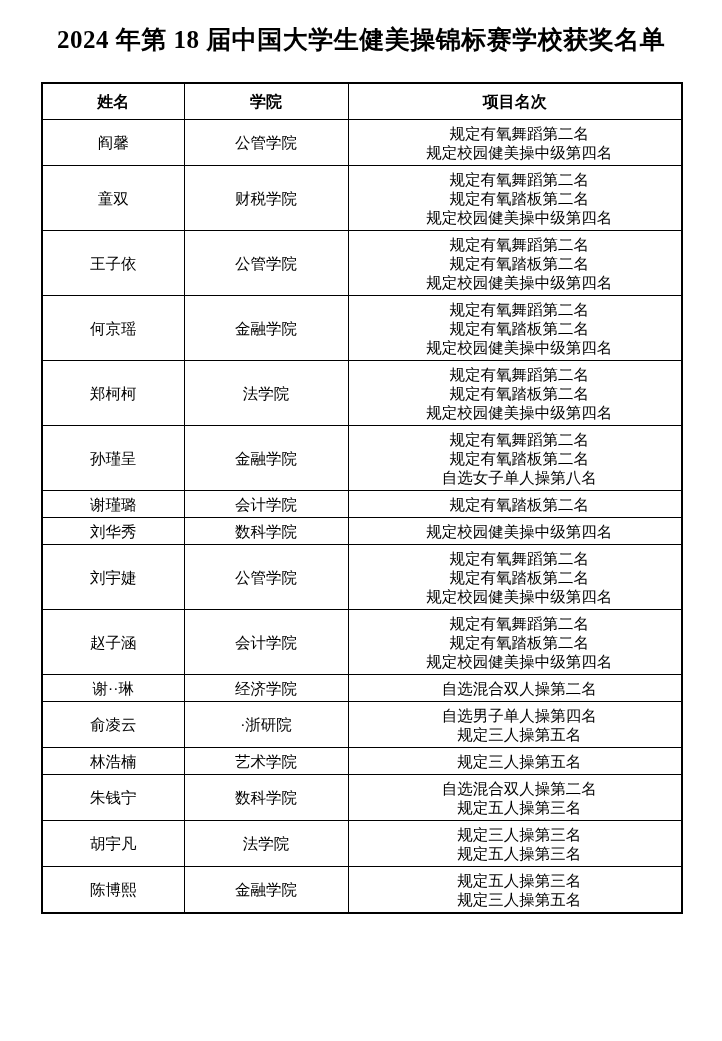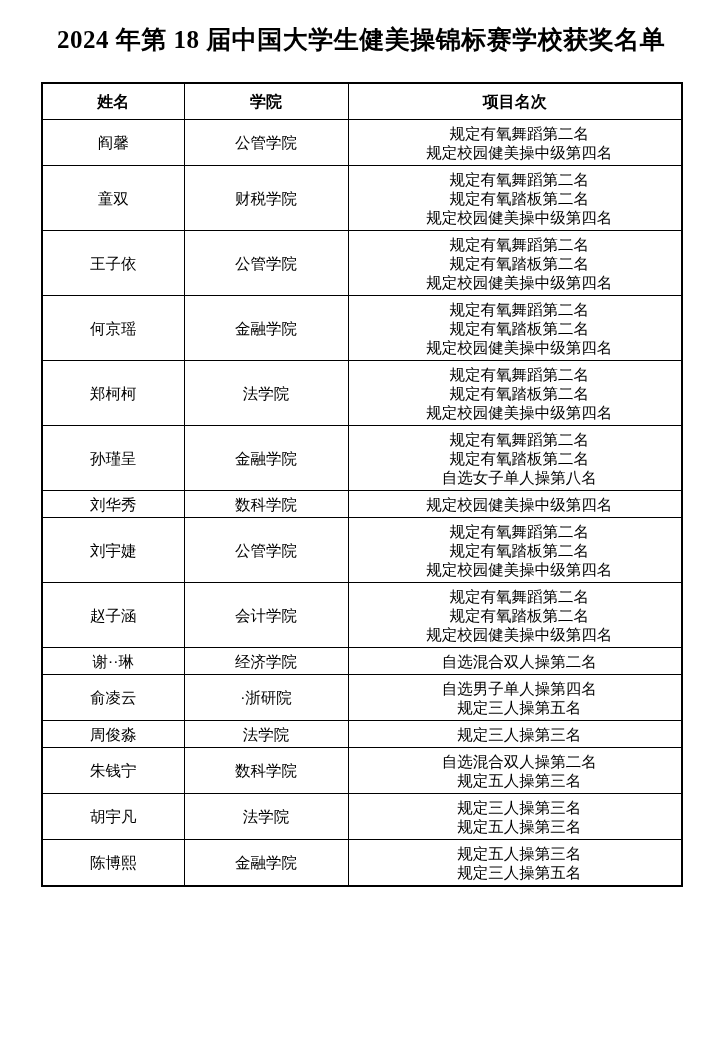--- a/index.html
+++ b/index.html
@@ -124,20 +124,27 @@
         <tr>
           <td>孙瑾呈</td>
           <td>金融学院</td>
           <td>
             <span class="result-line">规定有氧舞蹈第二名</span>
             <span class="result-line">规定有氧踏板第二名</span>
             <span class="result-line">自选女子单人操第八名</span>
           </td>
         </tr>
         <tr>
+          <td>谢瑾璐</td>
+          <td>会计学院</td>
+          <td>
+            <span class="result-line">规定有氧踏板第二名</span>
+          </td>
+        </tr>
+        <tr>
           <td>刘华秀</td>
           <td>数科学院</td>
           <td>
             <span class="result-line">规定校园健美操中级第四名</span>
           </td>
         </tr>
         <tr>
           <td>刘宇婕</td>
           <td>公管学院</td>
           <td>
@@ -164,24 +171,24 @@
         </tr>
         <tr>
           <td>俞凌云</td>
           <td>·浙研院</td>
           <td>
             <span class="result-line">自选男子单人操第四名</span>
             <span class="result-line">规定三人操第五名</span>
           </td>
         </tr>
         <tr>
-          <td>周俊淼</td>
-          <td>法学院</td>
-          <td>
-            <span class="result-line">规定三人操第三名</span>
+          <td>林浩楠</td>
+          <td>艺术学院</td>
+          <td>
+            <span class="result-line">规定三人操第五名</span>
           </td>
         </tr>
         <tr>
           <td>朱钱宁</td>
           <td>数科学院</td>
           <td>
             <span class="result-line">自选混合双人操第二名</span>
             <span class="result-line">规定五人操第三名</span>
           </td>
         </tr>

